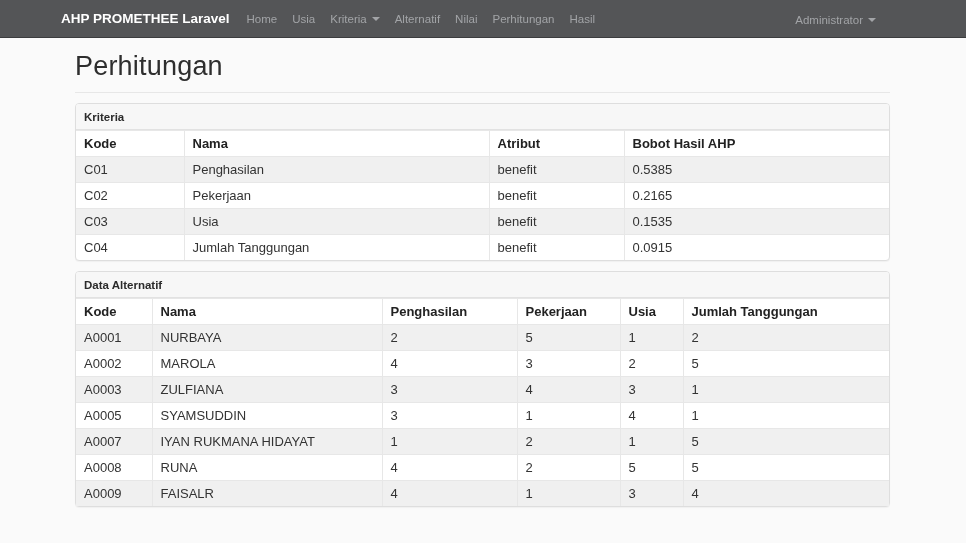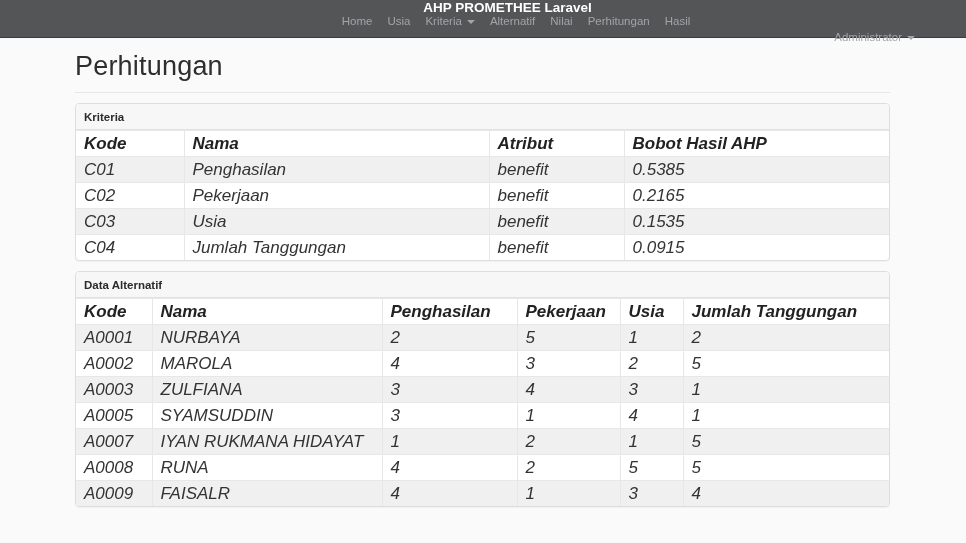--- a/index.html
+++ b/index.html
@@ -10,25 +10,24 @@
     color: #333;
   }
   
   .navbar {
     height: 38px;
     background: #545557;
     border-bottom: 1px solid #3b3c3e;
   }
   .nav-inner {
     width: 815px;
-    margin-left: 100px;
+    margin-left: 61px;
     height: 100%;
     display: flex;
     align-items: center;
-    flex-direction: column;
   }
   .brand {
     color: #ffffff;
     font-weight: bold;
     font-size: 13.5px;
     text-decoration: none;
     white-space: nowrap;
   }
   .nav-links {
     display: flex;
@@ -85,23 +84,22 @@
     padding: 7px 8px 6px 8px;
     font-size: 11.5px;
     font-weight: bold;
     color: #2b2b2b;
   }
   
   table.tbl {
     width: 100%;
     border-collapse: collapse;
     table-layout: fixed;
-    font-size: 17px;
+    font-size: 13px;
     color: #333;
-    font-style: italic;
   }
   table.tbl th, table.tbl td {
     text-align: left;
     padding: 6px 8px;
     line-height: 13px;
     border: 1px solid #e7e7e7;
     overflow: hidden;
     white-space: nowrap;
   }
   table.tbl th {

